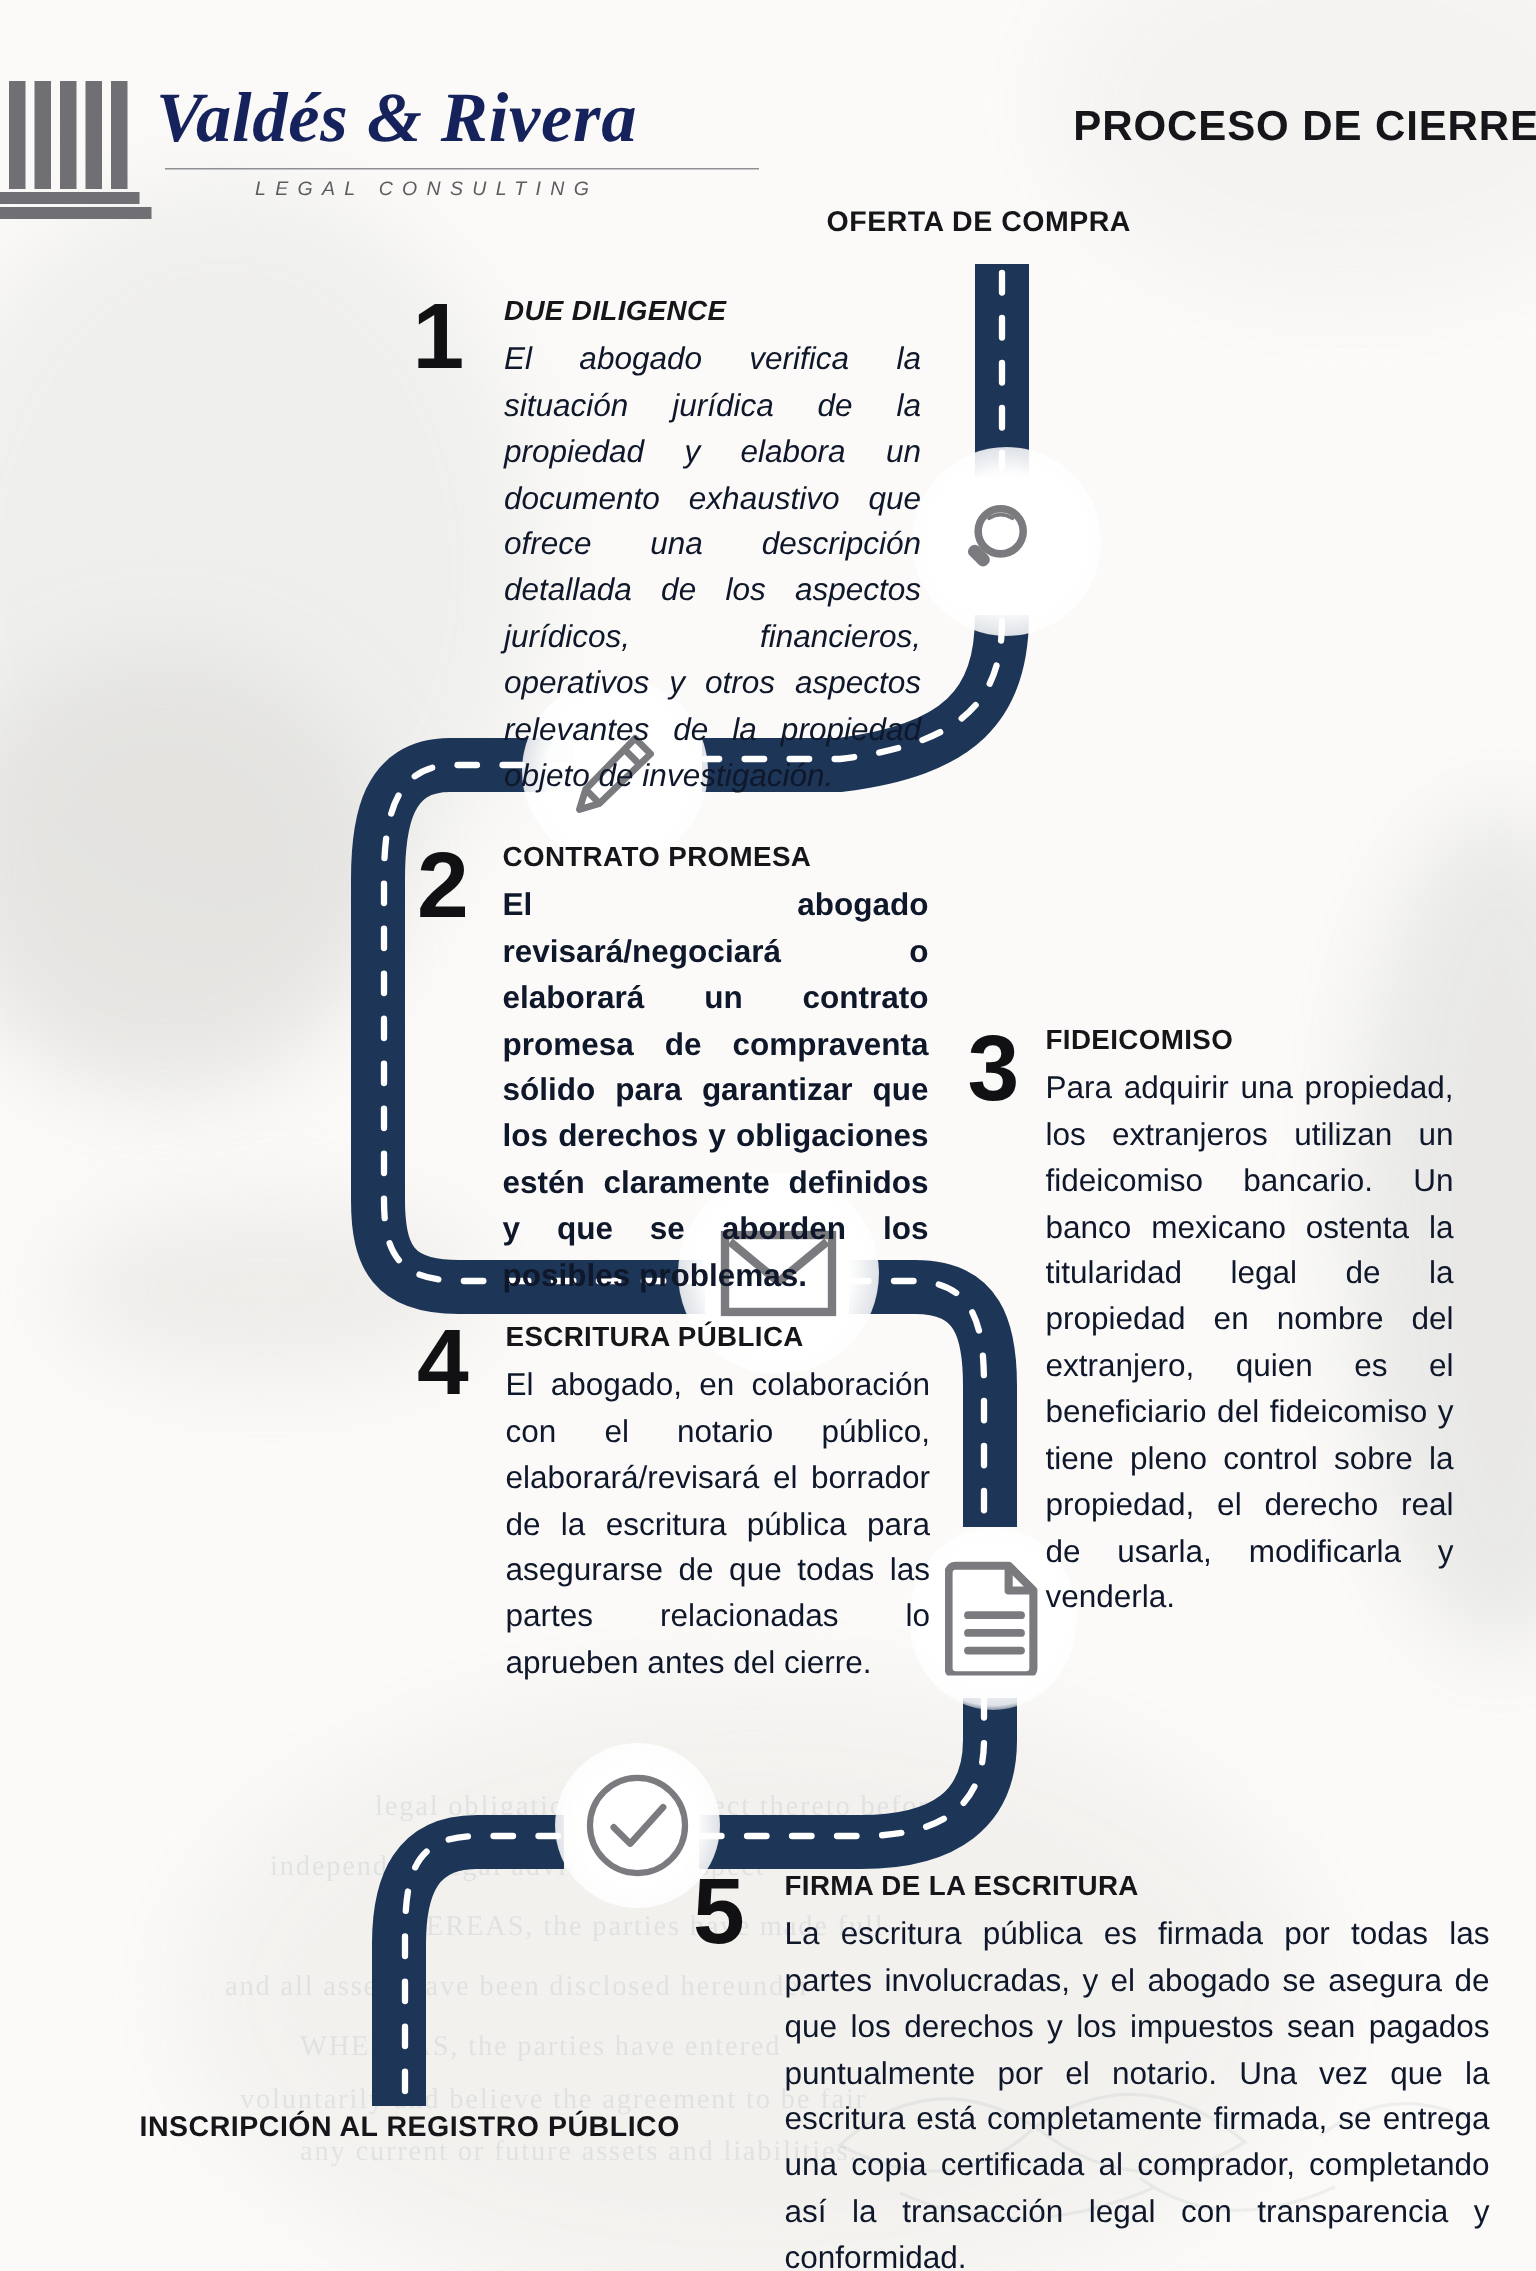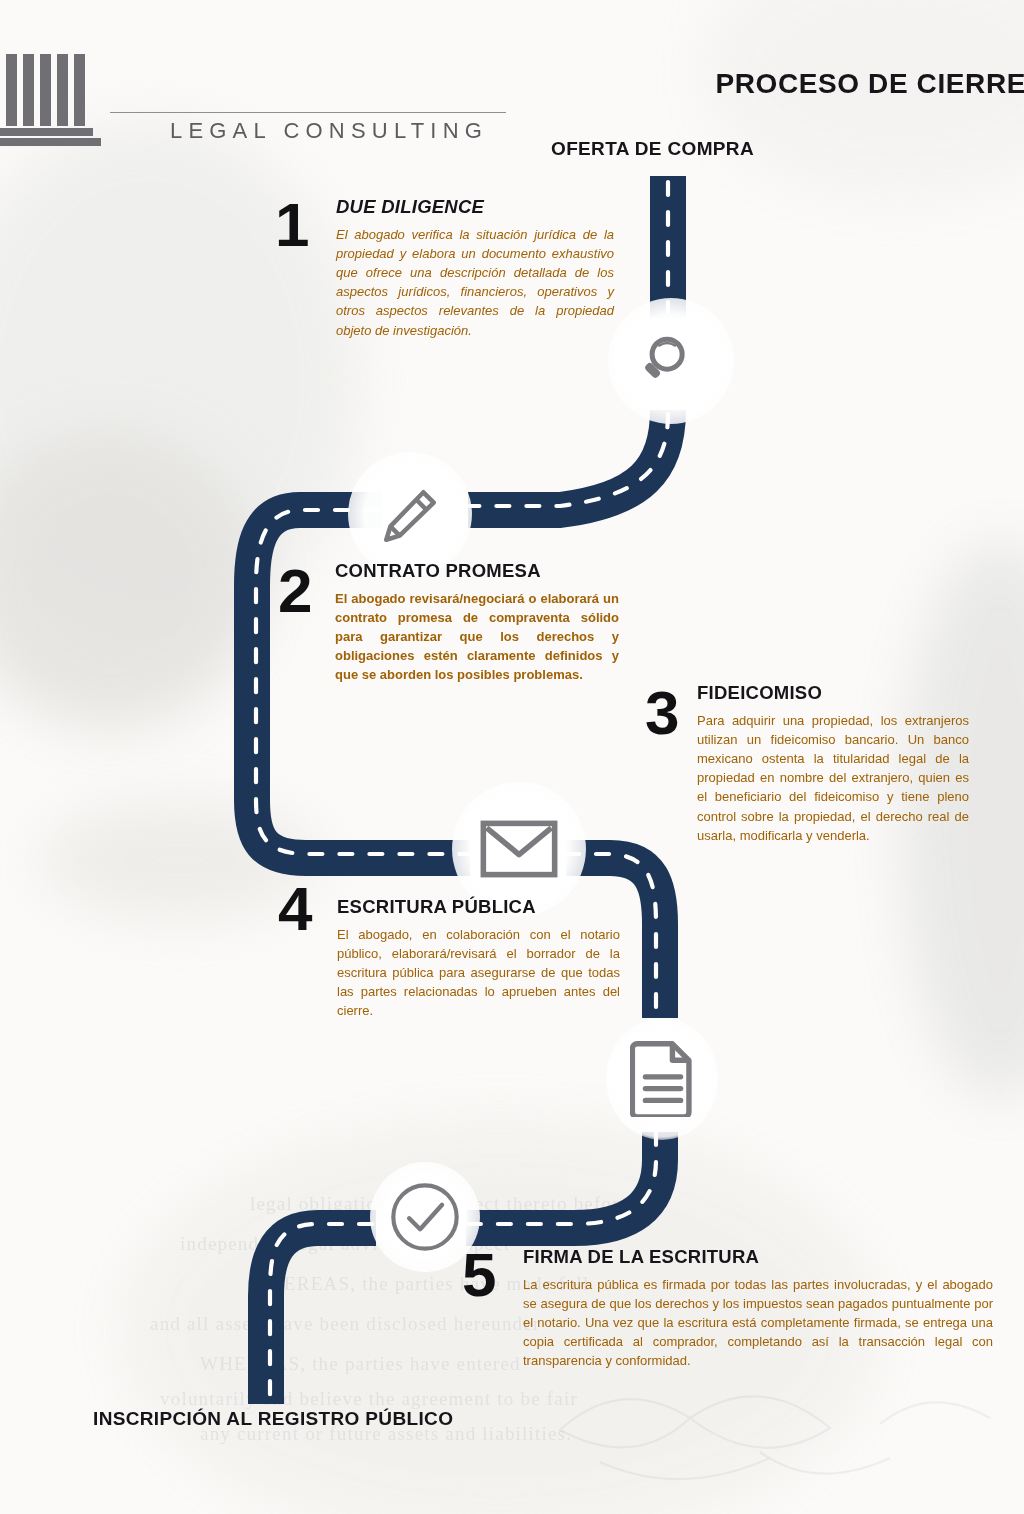--- a/index.html
+++ b/index.html
@@ -24,21 +24,21 @@
     font-family:"Liberation Serif", serif;
     font-weight:bold; font-style:italic;
     font-size:47px; letter-spacing:0.5px;
     color:#15225c; white-space:nowrap;
   }
   #brand-rule {
     position:absolute; left:110px; top:112px; width:396px; height:1px; background:#8e8e93;
   }
   #brand-sub {
     position:absolute; left:170px; top:118px;
-    font-size:22px; letter-spacing:6.2px; color:#5c5c60; white-space:nowrap;
+    font-size:13px; letter-spacing:6.2px; color:#5c5c60; white-space:nowrap;font-style:italic;
   }
   #page-title {
     position:absolute; right:-2px; top:68px;
     font-size:28px; font-weight:bold; letter-spacing:0.6px;
     color:#15151a; white-space:nowrap;
   }
 
   
   #road-layer { position:absolute; left:0; top:0; width:1024px; height:1514px; z-index:2; }
 
@@ -58,21 +58,21 @@
   .step-num {
     position:absolute;
     font-family:"Liberation Sans", sans-serif;
     font-weight:bold; color:#111114; line-height:0.82;
   }
   .step-title {
     font-size:18.5px; font-weight:bold; color:#15151a;
     letter-spacing:0.25px; white-space:nowrap;
   }
   .step-body {
-    font-size:13px; line-height:1.47; color:#a16207;
+    font-size:21px; line-height:1.47; color:#0f172a;
     text-align:justify; text-justify:inter-word;
     margin-top:7px;
   }
 
   .edge-label {
     position:absolute; z-index:6;
     font-size:19px; font-weight:bold; letter-spacing:0.35px;
     color:#15151a; white-space:nowrap;
   }
 </style>
@@ -119,20 +119,21 @@
       <rect x="42" y="6" width="11" height="72"></rect>
       <rect x="59" y="6" width="11" height="72"></rect>
       <rect x="76" y="6" width="11" height="72"></rect>
     </g>
     <g fill="#6f6f74">
       <rect x="0" y="80" width="95" height="8"></rect>
       <rect x="0" y="90" width="103" height="8"></rect>
     </g>
   </svg>
 
+  <div id="brand-name">Valdés &amp; Rivera</div>
   <div id="brand-rule"></div>
   <div id="brand-sub">LEGAL CONSULTING</div>
   <div id="page-title">PROCESO DE CIERRE</div>
 </div>
 
 <svg id="road-layer" viewBox="0 0 1024 1514">
   <defs>
     <style>
       .rd { fill:none; stroke:#1d3557; stroke-width:36; }
       .ln { fill:none; stroke:#ffffff; stroke-width:4.2; stroke-linecap:round;
@@ -232,21 +233,21 @@
 <div class="step" style="left:645px;top:682px;width:340px;">
   <div class="step-num" style="left:0;top:6px;font-size:62px;">3</div>
   <div style="margin-left:52px;">
     <div class="step-title">FIDEICOMISO</div>
     <div class="step-body" style="width:272px;">Para adquirir una propiedad, los extranjeros utilizan un fideicomiso bancario. Un banco mexicano ostenta la titularidad legal de la propiedad en nombre del extranjero, quien es el beneficiario del fideicomiso y tiene pleno control sobre la propiedad, el derecho real de usarla, modificarla y venderla.</div>
   </div>
 </div>
 
 <div class="step" style="left:278px;top:880px;width:340px;">
   <div class="step-num" style="left:0;top:4px;font-size:62px;">4</div>
-  <div style="margin-left:59px;margin-top:16px;">
+  <div style="margin-left:59px;">
     <div class="step-title">ESCRITURA PÚBLICA</div>
     <div class="step-body" style="width:283px;">El abogado, en colaboración con el notario público, elaborará/revisará el borrador de la escritura pública para asegurarse de que todas las partes relacionadas lo aprueben antes del cierre.</div>
   </div>
 </div>
 
 <div class="step" style="left:462px;top:1246px;width:540px;">
   <div class="step-num" style="left:0;top:4px;font-size:62px;">5</div>
   <div style="margin-left:61px;">
     <div class="step-title">FIRMA DE LA ESCRITURA</div>
     <div class="step-body" style="width:470px;">La escritura pública es firmada por todas las partes involucradas, y el abogado se asegura de que los derechos y los impuestos sean pagados puntualmente por el notario. Una vez que la escritura está completamente firmada, se entrega una copia certificada al comprador, completando así la transacción legal con transparencia y conformidad.</div>

